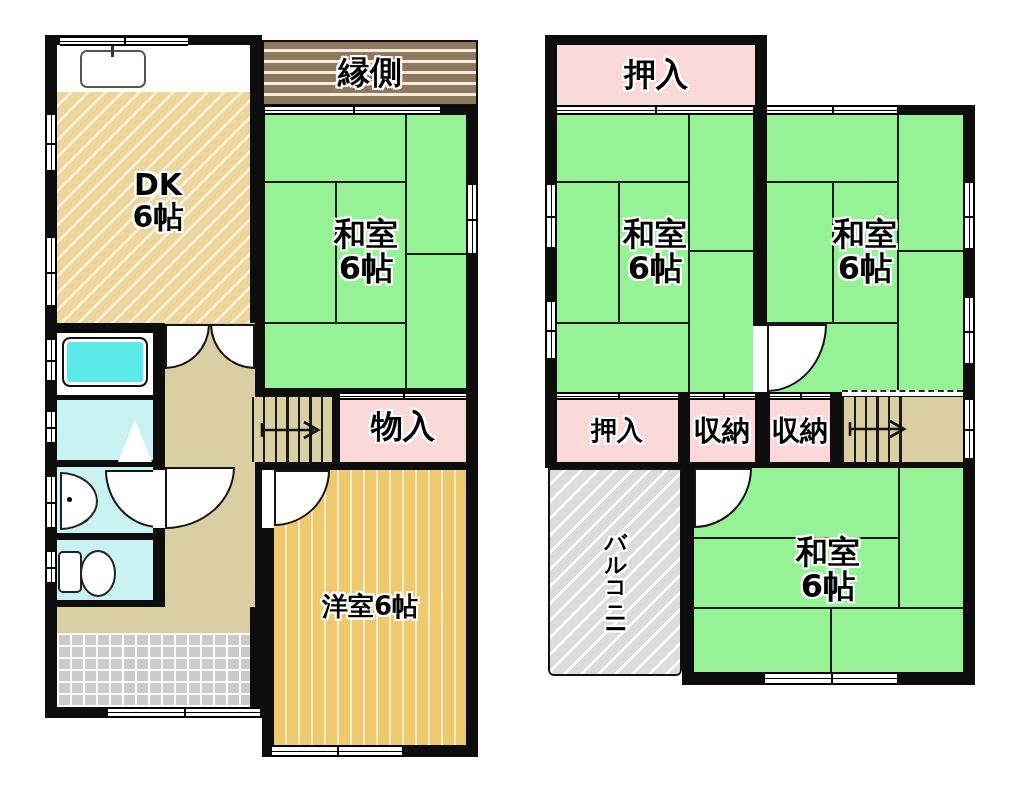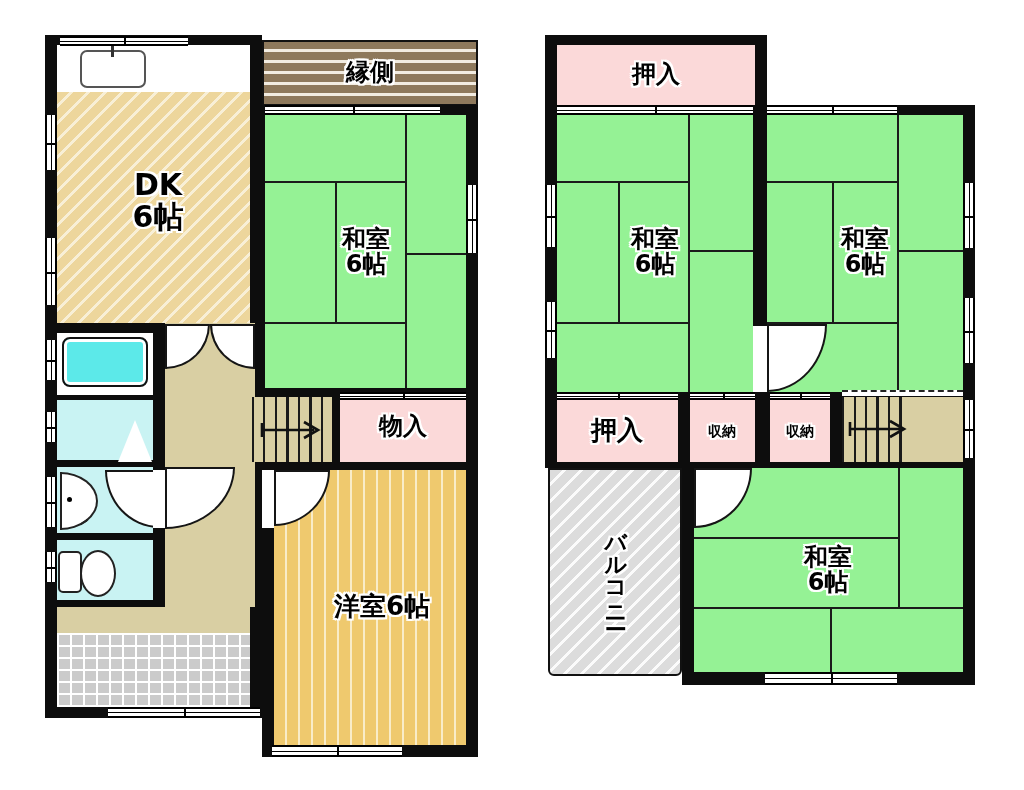--- a/index.html
+++ b/index.html
@@ -29,23 +29,23 @@
   .winv::after{content:"";position:absolute;top:50%;left:-2px;right:-2px;height:2px;background:#000;}
   .door{position:absolute;background:#fff;border:2px solid #151515;box-sizing:border-box;}
   .dbr{border-radius:0 0 100% 0;}
   .dbl{border-radius:0 0 0 100%;}
   .white{background:#fff;}
   .fix{position:absolute;background:#fff;border:2px solid #333;box-sizing:border-box;}
   .lbl{position:absolute;transform:translate(-50%,-50%);font-weight:bold;color:#000;
        text-align:center;line-height:1.06;white-space:nowrap;
        text-shadow:-2px -2px 0 #fff,2px -2px 0 #fff,-2px 2px 0 #fff,2px 2px 0 #fff,
                    -2px 0 0 #fff,2px 0 0 #fff,0 -2px 0 #fff,0 2px 0 #fff;}
-  .big{font-size:24px;}
+  .big{font-size:32px;}
   .mid{font-size:26px;}
-  .sml{font-size:14px;}
+  .sml{font-size:28px;}
   .vtext{writing-mode:vertical-rl;}
   .dash{position:absolute;background:#fff;border-top:2px dashed #222;box-sizing:border-box;}
   .tri{position:absolute;background:#fff;clip-path:polygon(50% 0,100% 100%,0 100%);filter:drop-shadow(0 0 1.2px #000);}
   .tub{position:absolute;background:var(--bath);border:2px solid #111;border-radius:8px;
        box-sizing:border-box;box-shadow:inset 0 0 0 3px #fff;}
   .dot{position:absolute;width:5px;height:5px;border-radius:50%;background:#000;}
   svg.arrow{position:absolute;}
 </style>
 </head>
 <body>
@@ -167,21 +167,21 @@
   <div class="lbl big" style="left:370px;top:73px;">縁側</div>
   <div class="lbl" style="left:158px;top:201px;font-size:30px;">
     <div>DK</div>
     <div>6帖</div>
   </div>
   <div class="lbl big" style="left:366px;top:252px;">
     <div>和室</div>
     <div>6帖</div>
   </div>
   <div class="lbl big" style="left:403px;top:427px;">物入</div>
-  <div class="lbl mid" style="left:370px;top:607px;margin-left:12px;">洋室6帖</div>
+  <div class="lbl mid" style="left:370px;top:607px;">洋室6帖</div>
 
   <div class="lbl big" style="left:656px;top:75px;">押入</div>
   <div class="lbl big" style="left:655px;top:252px;">
     <div>和室</div>
     <div>6帖</div>
   </div>
   <div class="lbl big" style="left:865px;top:252px;">
     <div>和室</div>
     <div>6帖</div>
   </div>

